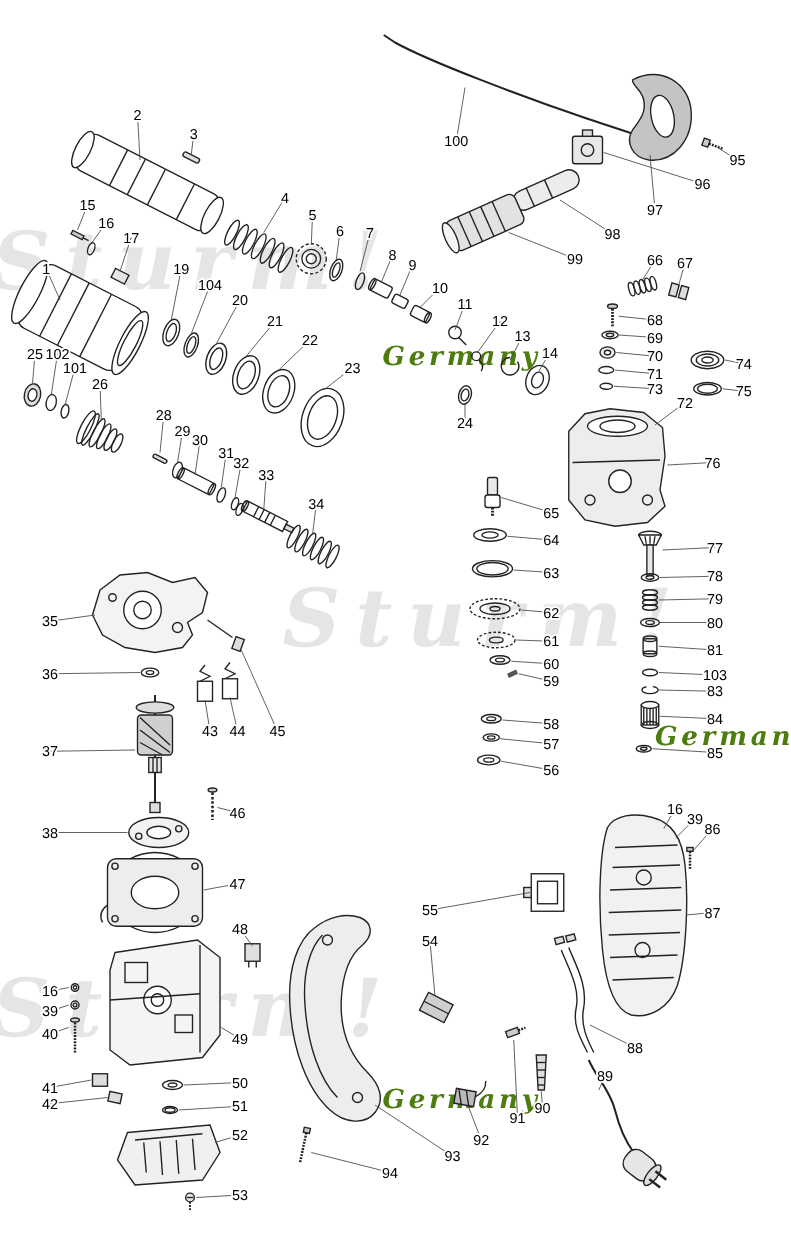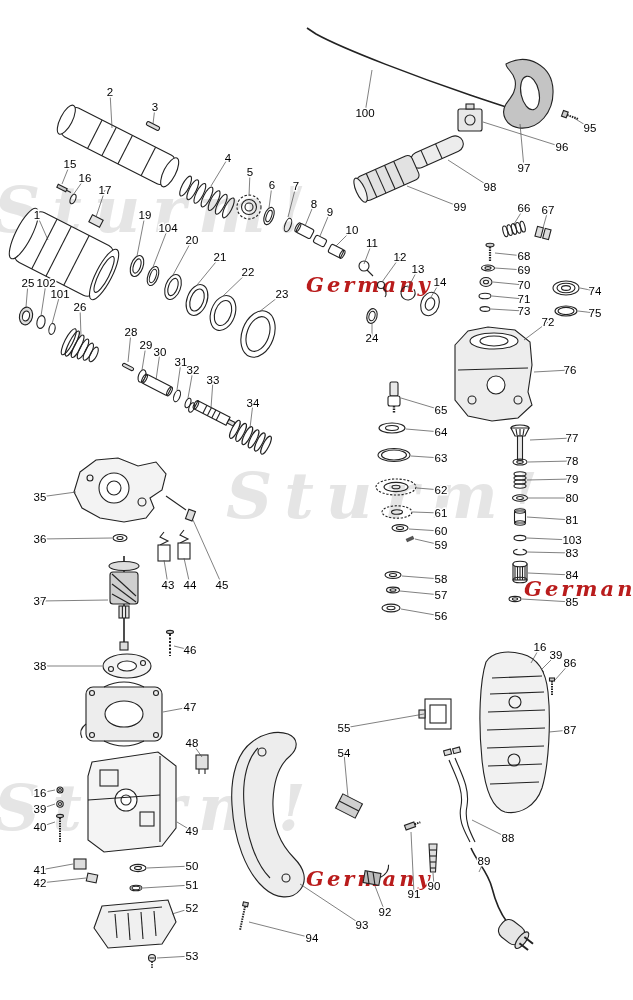--- a/index.html
+++ b/index.html
@@ -2,21 +2,21 @@
 <html><head>
 <meta charset="utf-8">
 <style>
   html,body{margin:0;padding:0;background:#888;}
   #page{position:relative;width:633px;height:1000px;background:#fff;overflow:hidden;
         font-family:"Liberation Sans",sans-serif;}
   .wm{position:absolute;z-index:0;white-space:nowrap;user-select:none;}
   .wm-b{font-family:"DejaVu Serif",serif;font-style:italic;font-weight:700;
         font-size:64px;color:#e5e5e5;letter-spacing:12px;}
   .wm-c{font-family:"DejaVu Serif",serif;font-style:italic;font-weight:700;
-        font-size:21px;color:#b91c1c;letter-spacing:3px;}
+        font-size:21px;color:#4d7c0f;letter-spacing:3px;}
   .wm1{left:-6px;top:172px;}
   .wmg1{left:306px;top:272px;}
   .wm2{left:226px;top:458px;}
   .wmg2{left:524px;top:576px;}
   .wm3{left:-6px;top:770px;}
   .wmg3{left:306px;top:866px;}
   svg#diagram{position:absolute;left:0;top:0;z-index:1;}
   .leader{stroke:#4a4a4a;stroke-width:0.7;}
   .plbl{font-family:"Liberation Sans",sans-serif;font-size:11.5px;fill:#000;
         text-anchor:middle;stroke:#fff;stroke-width:3px;paint-order:stroke;}

